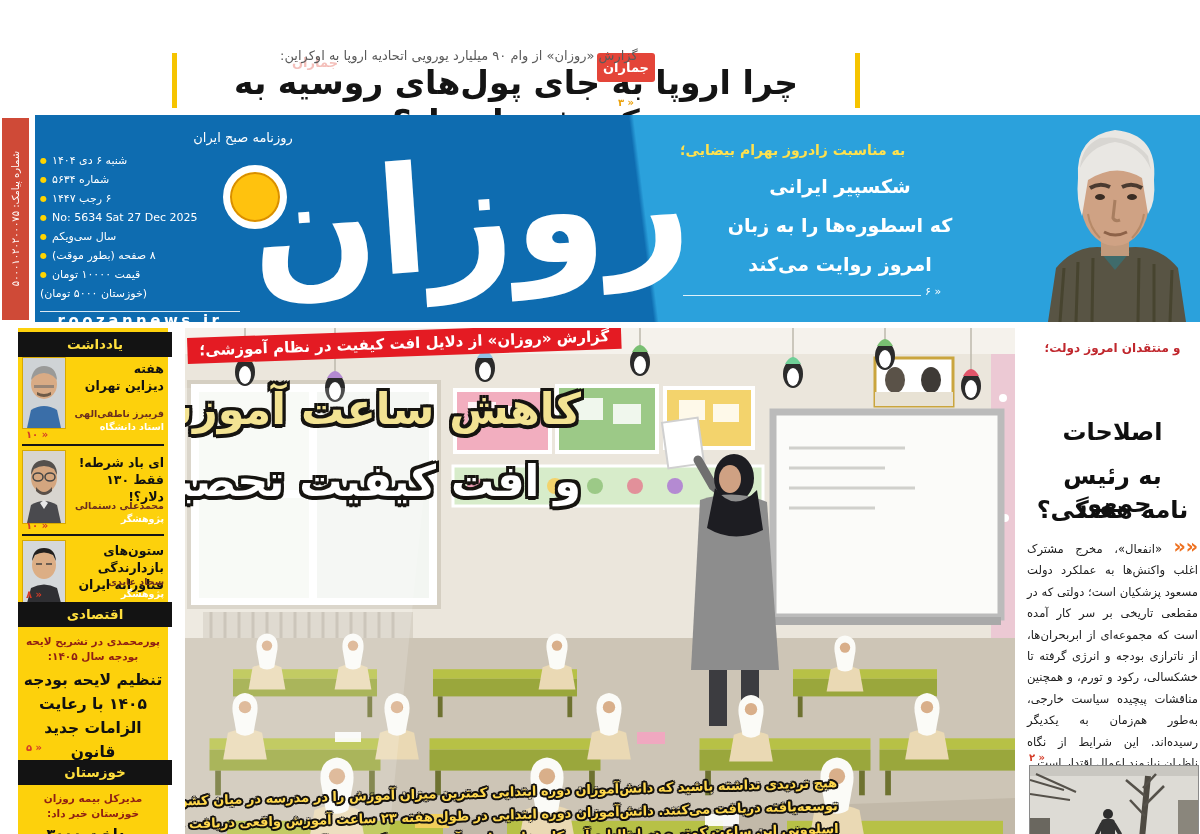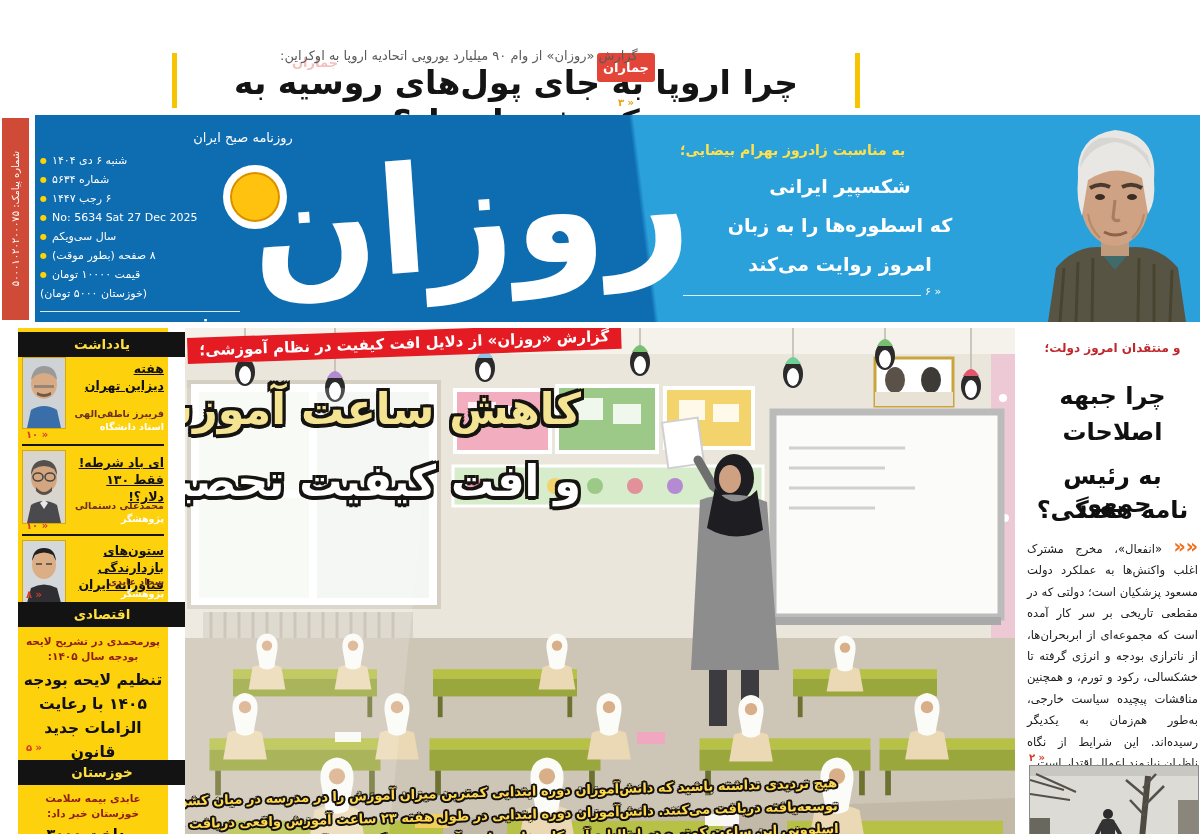--- a/index.html
+++ b/index.html
@@ -24,33 +24,33 @@
              color:#fff;font-size:10px;line-height:27px;text-align:center;white-space:nowrap;}
   .tagline{top:15px;left:128px;width:160px;color:#fff;font-size:13px;text-align:center;}
   .logo-txt{top:8px;left:170px;width:530px;height:192px;color:#fff;font-size:148px;font-weight:bold;
             line-height:188px;text-align:center;transform:rotate(-4deg);}
   .logo-sun{top:50px;left:188px;width:50px;height:50px;background:#ffc20e;border:7px solid #fff;border-radius:50%;
             box-shadow:inset 0 0 0 2px #d98e00;z-index:3;}
   .dates{top:36px;left:5px;width:200px;}
   .dline{display:flex;justify-content:flex-end;align-items:center;gap:5px;direction:rtl;
          color:#fff;font-size:11px;line-height:19px;}
   .dline .bullet{color:#ffd400;font-size:8px;}
-  .site{top:196px;left:5px;width:200px;border-top:1px solid rgba(255,255,255,.85);padding-top:5px;
+  .site{top:196px;left:5px;width:200px;border-top:1px solid rgba(255,255,255,.85);
         color:#fff;font-weight:bold;font-size:15px;letter-spacing:3.5px;text-align:center;}
   .bz-kicker{top:27px;left:645px;width:330px;text-align:left;color:#ffe14d;font-size:14px;font-weight:bold;}
   .bz-title{top:52px;left:625px;width:360px;text-align:center;color:#fff;font-size:19px;font-weight:bold;line-height:39px;}
   .bz-rule{top:180px;left:648px;width:238px;height:1px;background:rgba(255,255,255,.85);}
   .bz-page{top:170px;left:890px;color:#fff;font-size:11px;}
   .bz-photo{top:3px;left:995px;width:170px;height:204px;}
   
   .sidebar{top:288px;left:18px;width:150px;height:546px;background:#fdd10c;}
-  .sec-head{left:0;width:168px;height:25px;background:#131313;color:#ffdf3d;font-size:13.5px;font-weight:bold;
+  .sec-head{left:0;width:154px;height:25px;background:#131313;color:#ffdf3d;font-size:13.5px;font-weight:bold;
             text-align:center;line-height:25px;}
   .note-photo{left:4px;width:42px;border:1px solid #d8a900;}
-  .note-title{left:50px;width:96px;text-align:right;font-size:12.5px;font-weight:900;color:#111;line-height:17px;text-decoration:underline;}
+  .note-title{left:50px;width:96px;text-align:right;font-size:12.5px;font-weight:900;color:#111;line-height:17px;}
   .note-author{left:50px;width:96px;text-align:right;font-size:9.5px;font-weight:bold;color:#6b2e1f;}
   .note-role{left:50px;width:96px;text-align:right;font-size:9.5px;color:#fff;font-weight:bold;}
   .pg{font-size:10px;font-weight:bold;color:#d43c28;direction:ltr;}
   .divider{left:4px;width:142px;height:2px;background:#151515;}
   .sec-kicker{left:4px;width:142px;text-align:center;font-size:10.5px;font-weight:bold;color:#8f1f14;line-height:15px;}
   .sec-headline{left:4px;width:142px;text-align:center;font-weight:900;color:#111;}
   
   .photo-main{top:288px;left:185px;width:830px;height:546px;overflow:hidden;background:#e9e4da;}
   .ribbon{top:10px;left:2px;padding:4px 12px;background:#e41b23;color:#fff;font-size:15px;font-weight:bold;
           transform:rotate(-2deg);transform-origin:left top;white-space:nowrap;}
@@ -212,21 +212,21 @@
     <div class="abs note-author rtl" style="top:248px">سجاد عابدی</div>
     <div class="abs note-role rtl" style="top:260px">پژوهشگر</div>
     <div class="abs pg" style="top:261px;left:8px">۸ »</div>
 
     <div class="abs sec-head" style="top:274px">اقتصادی</div>
     <div class="abs sec-kicker rtl" style="top:306px">پورمحمدی در تشریح لایحه بودجه سال ۱۴۰۵:</div>
     <div class="abs sec-headline rtl" style="top:340px;font-size:15.5px;line-height:24px">تنظیم لایحه بودجه ۱۴۰۵ با رعایت الزامات جدید قانون</div>
     <div class="abs pg" style="top:414px;left:8px">۵ »</div>
 
     <div class="abs sec-head" style="top:405px;top:432px">خوزستان</div>
-    <div class="abs sec-kicker rtl" style="top:463px">عابدی بیمه سلامت خوزستان خبر داد:</div>
+    <div class="abs sec-kicker rtl" style="top:463px">مدیرکل بیمه روزان خوزستان خبر داد:</div>
     <div class="abs sec-headline rtl" style="top:496px;font-size:14.5px;line-height:21px">پرداخت ۳۰۰۰ میلیارد ریال مطالبات مؤسسات درمانی استان</div>
 
   </div>
 
   <div class="abs photo-main">
     <svg class="abs" style="top:0;left:0" width="830" height="546" viewBox="0 0 830 546">
       <defs>
         <g id="stu">
           <path d="M-18,24 Q0,16 18,24 L23,52 L-23,52 Z" fill="#ead9b4"></path>
           <path d="M-13,2 Q-15,-16 0,-18 Q15,-16 13,2 L9,24 Q0,30 -9,24 Z" fill="#fbfbf7"></path>
@@ -367,21 +367,20 @@
         <span>اسلوونی این ساعت کمتر و در ایتالیا و آمریکا میزان ساعت آموزش هفتگی دانش‌آموزان بیشتر است</span>
         <span class="cap-pg">« صفحه ۴</span>
       </div>
     </div>
   </div>
 
   <div class="abs rcol">
     <div class="abs r-kicker rtl">
       <div>و منتقدان امروز دولت؛</div>
     </div>
-    <div class="abs r-title rtl" style="top:54px">چرا جبهه</div>
     <div class="abs r-title rtl" style="top:90px">اصلاحات</div>
     <div class="abs r-title rtl" style="top:134px">به رئیس جمهور</div>
     <div class="abs r-title rtl" style="top:168px">نامه هفتگی؟</div>
     <div class="abs r-body rtl">
       <span class="r-quote">«</span><span class="r-quote">«</span>
       <span>«انفعال»، مخرج مشترک اغلب واکنش‌ها به عملکرد دولت مسعود پزشکیان است؛ دولتی که در مقطعی تاریخی بر سر کار آمده است که مجموعه‌ای از ابربحران‌ها، از ناترازی بودجه و انرژی گرفته تا خشکسالی، رکود و تورم، و همچنین مناقشات پیچیده سیاست خارجی، به‌طور هم‌زمان به یکدیگر رسیده‌اند. این شرایط از نگاه ناظران نیازمند اعمال اقتدار است.</span>
     </div>
     <div class="abs pg r-pg">۲ »</div>
 
     <svg class="abs r-photo" viewBox="0 0 168 105">

